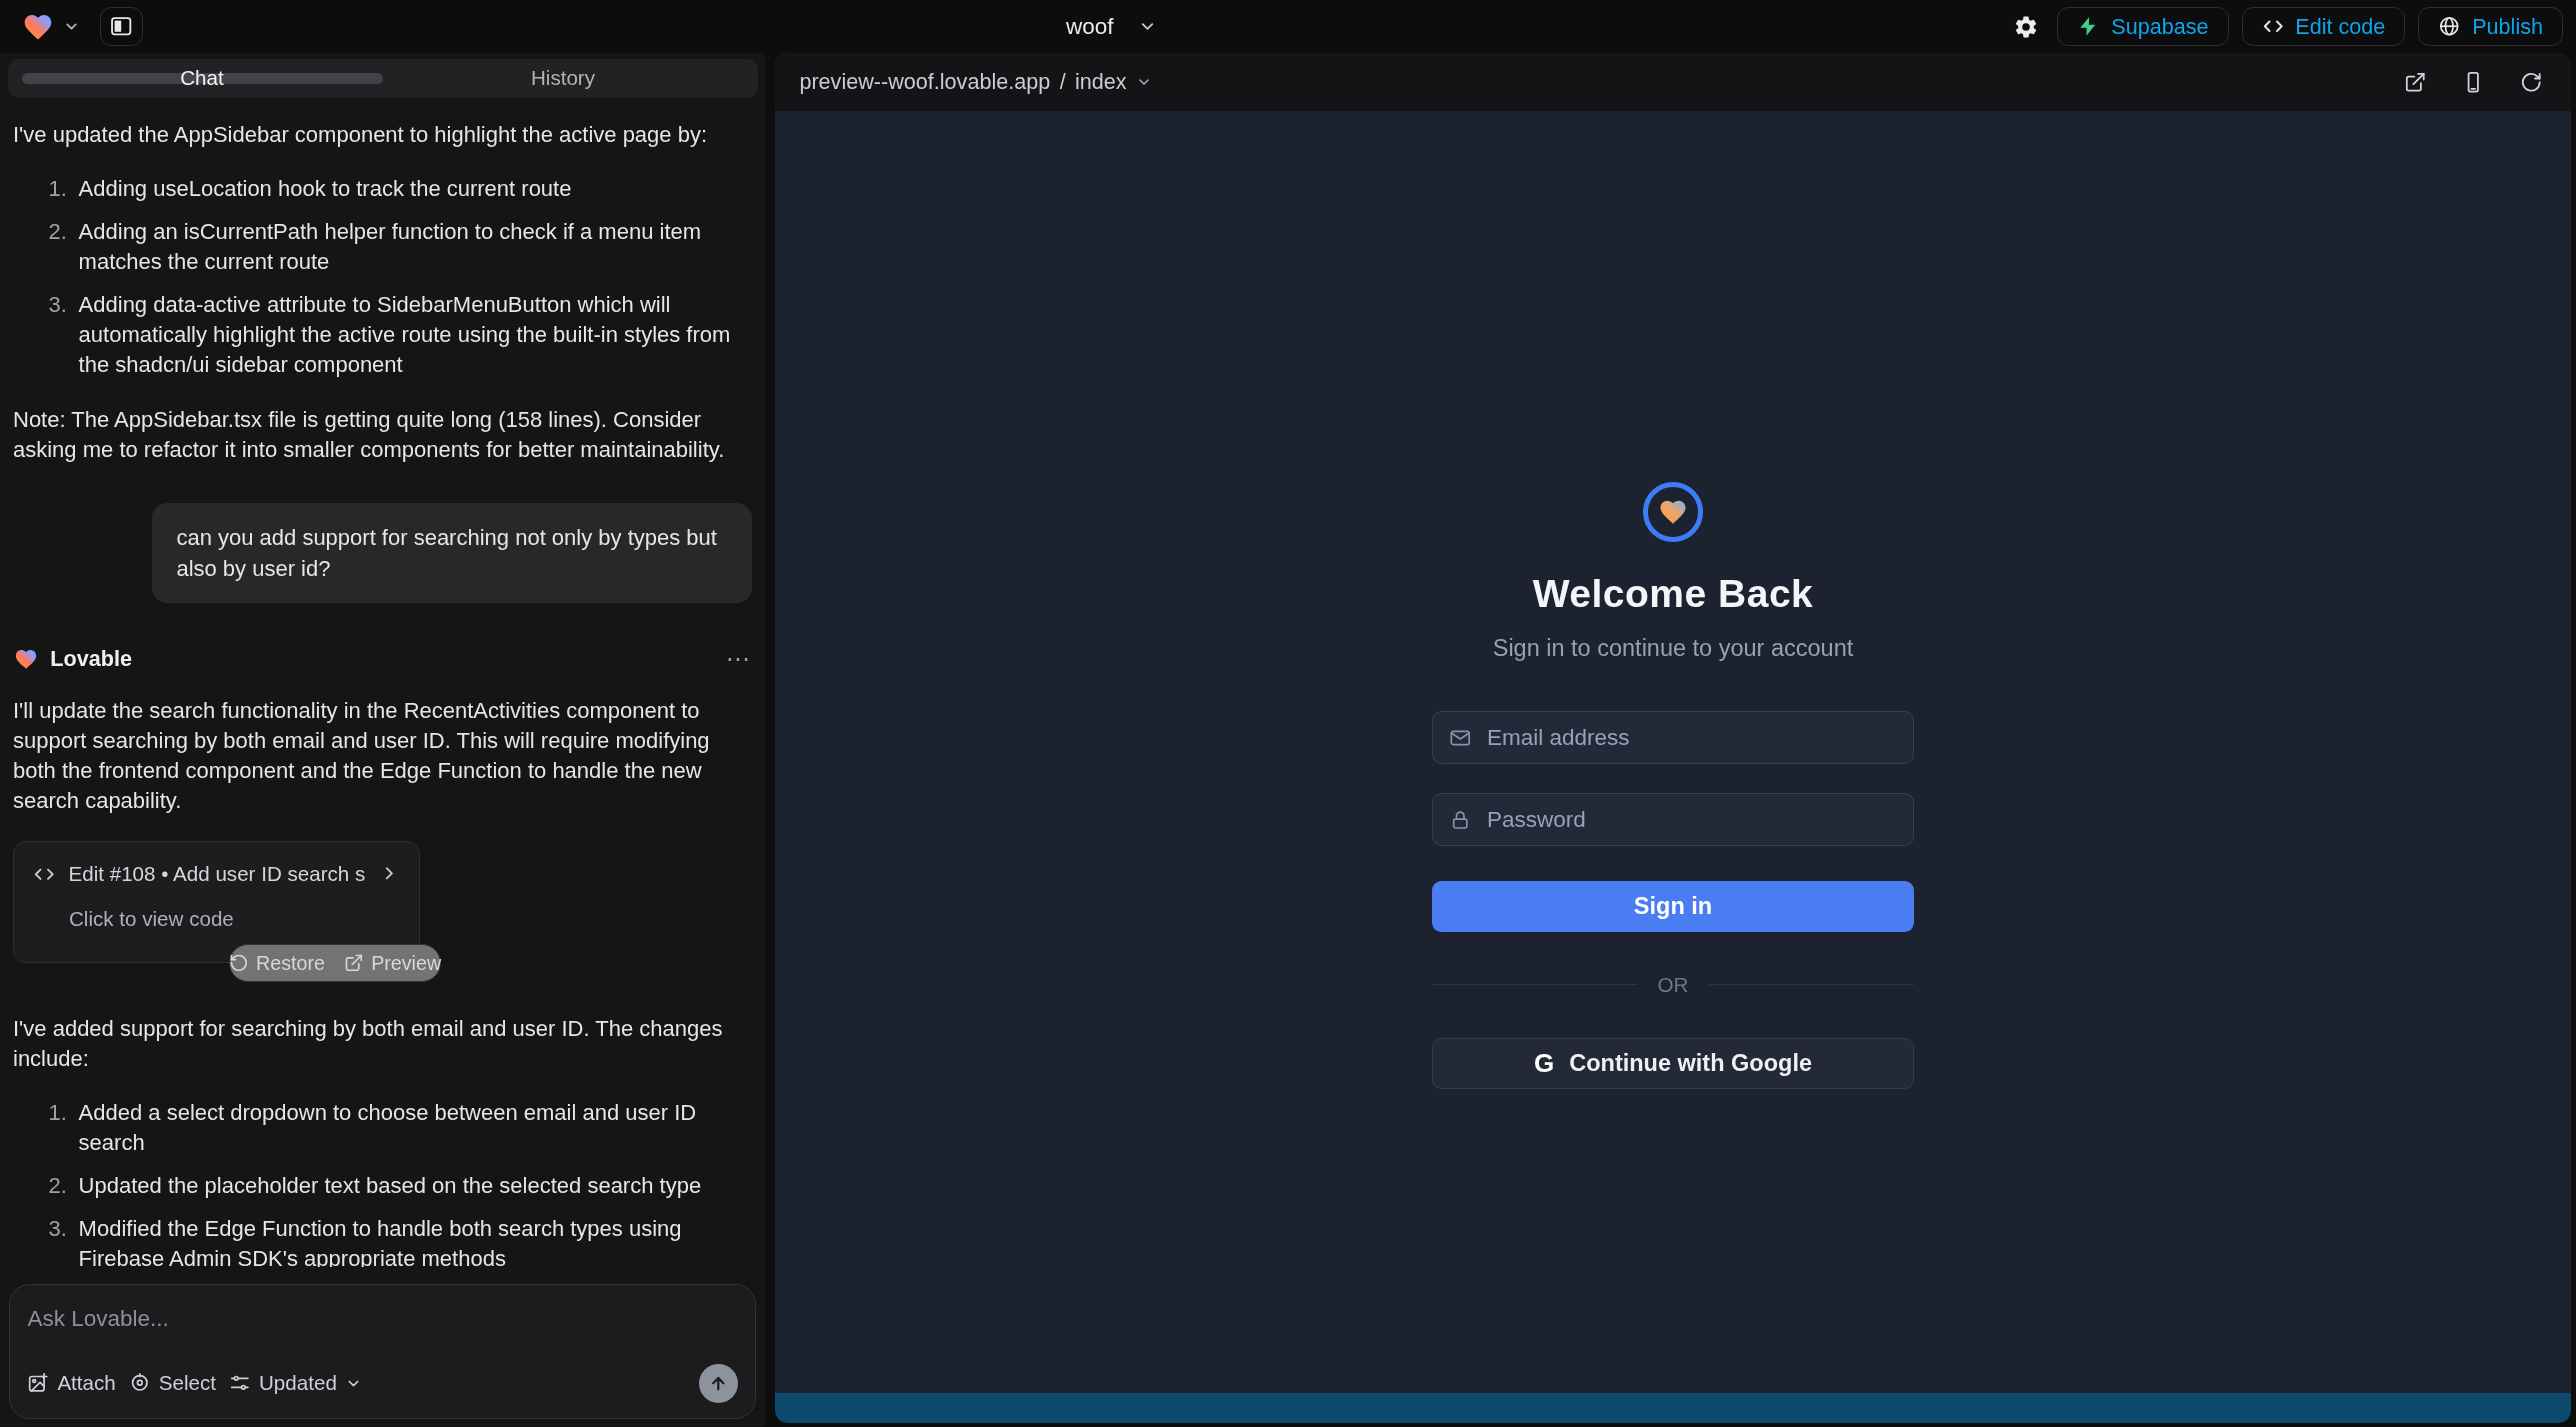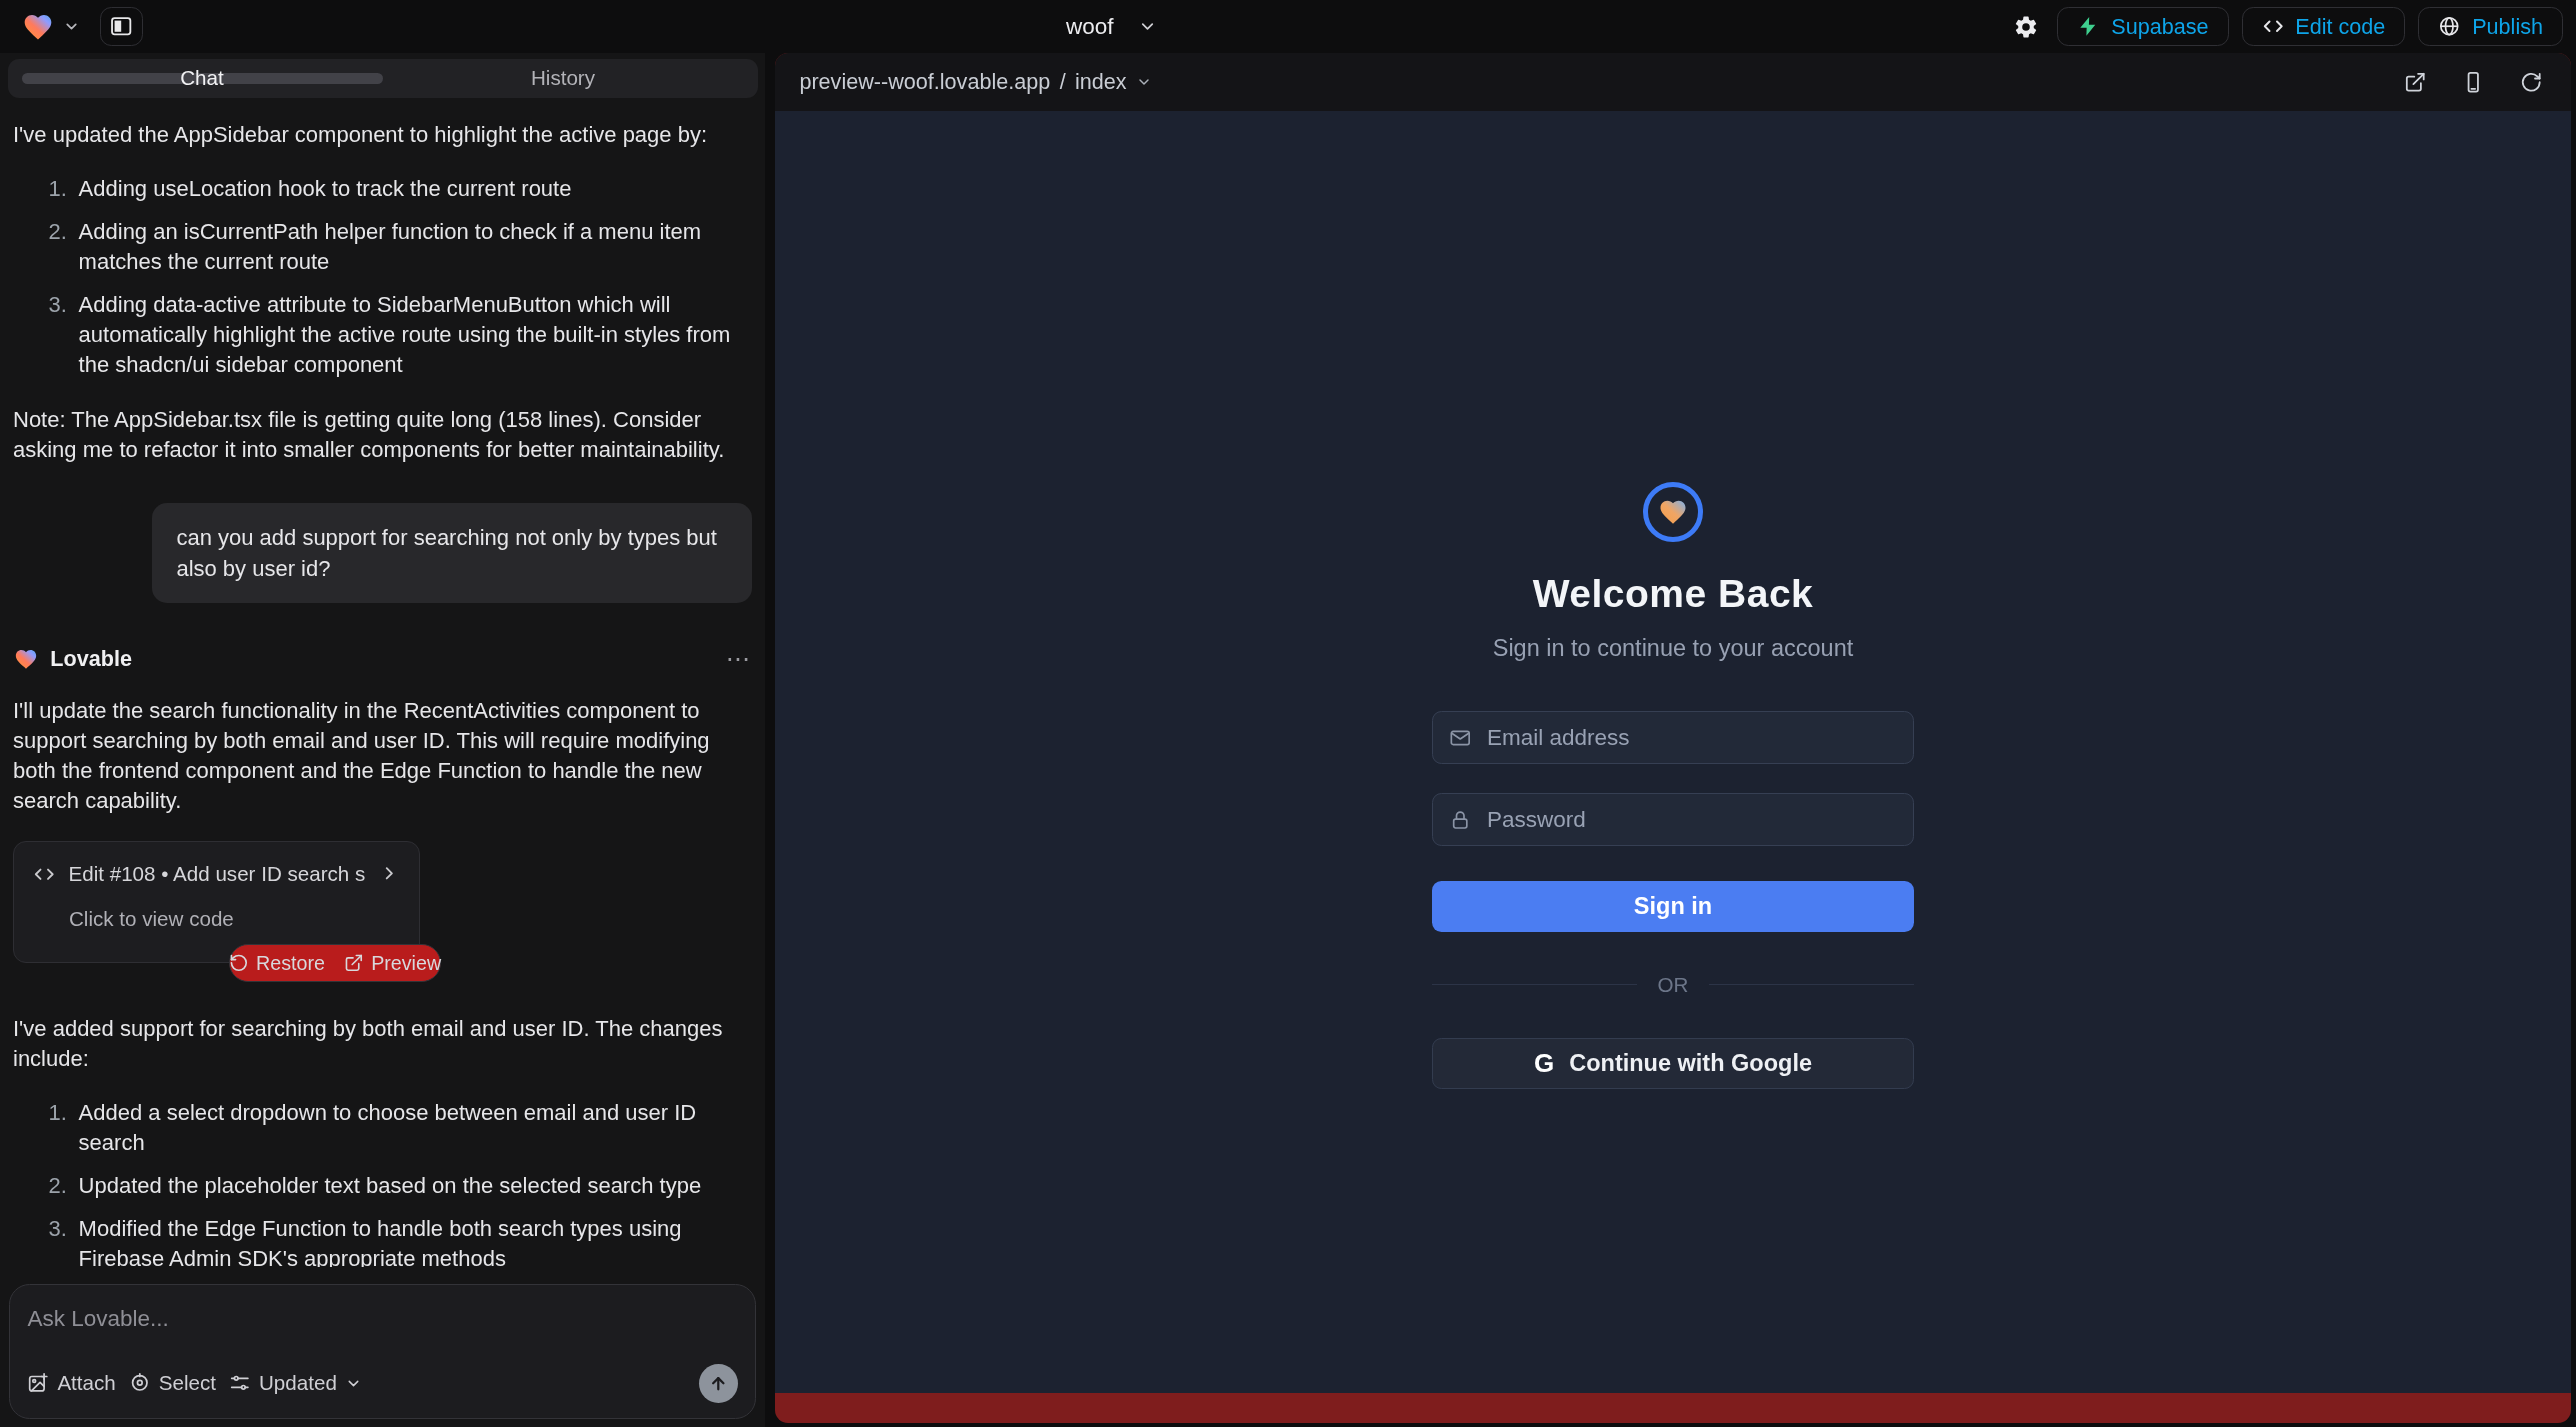--- a/index.html
+++ b/index.html
@@ -30,32 +30,32 @@
   ol.steps li::marker { color:#9ca3ab; }
   .user-bubble-row { display:flex; justify-content:flex-end; margin:38px 0 41px 0; }
   .user-bubble { max-width:600px; background:#28282b; border-radius:15px; padding:19px 24.4px; line-height:31px; }
   .assistant-head { display:flex; align-items:center; gap:11.3px; margin-bottom:22.5px; }
   .assistant-head .name { font-size:21.6px; font-weight:700; color:#f0f0f2; }
   .assistant-head .menu { margin-left:auto; color:#9b9ba1; font-size:24.4px; letter-spacing:1.9px; background:none; border:none; cursor:pointer; }
   .edit-card { width:407px; background:#1d1d20; border:0.9px solid #2e2e33; border-radius:13px; padding:17px 19px 28px 19px; cursor:pointer; margin-bottom:1.9px; }
   .edit-card .row1 { display:flex; align-items:center; gap:13px; color:#d6d6da; font-size:20.6px; }
   .edit-card .row1 .grow { flex:1; white-space:nowrap; overflow:hidden; }
   .edit-card .row2 { margin:15px 0 0 36px; color:#b0b0b6; font-size:20.6px; }
-  .restore-pill { position:relative; margin:-20.6px 0 32px 216px; width:212px; height:38px; background:#b91c1c; border:0.9px solid #333338; border-radius:937px; display:flex; align-items:center; justify-content:center; gap:19px; }
+  .restore-pill { position:relative; margin:-20.6px 0 32px 216px; width:212px; height:38px; background:#737373; border:0.9px solid #333338; border-radius:937px; display:flex; align-items:center; justify-content:center; gap:19px; }
   .restore-pill button { background:none; border:none; color:#d8d8dc; font-size:19.7px; display:flex; align-items:center; gap:7.5px; cursor:pointer; }
 
   .composer { margin:17px 9.4px 9.4px 9.4px; background:#1c1c1f; border:0.9px solid #333338; border-radius:20.6px; padding:20.6px 17px 15px 17px; }
   .composer input.ask { width:100%; background:transparent; border:none; outline:none; color:#e8e8ea; font-size:22.5px; font-family:inherit; }
   .composer input.ask::placeholder { color:#8f8f96; }
   .composer-row { display:flex; align-items:center; gap:13px; margin-top:32px; }
   .c-act { display:flex; align-items:center; gap:8.4px; background:none; border:none; color:#cfcfd4; font-size:20.6px; cursor:pointer; }
   .send-btn { margin-left:auto; width:39px; height:39px; border-radius:50%; background:#8d939c; border:none; display:flex; align-items:center; justify-content:center; cursor:pointer; }
 
   
-  .preview-card { position:absolute; left:775px; top:53px; width:1796px; height:1370px; border-radius:13px; overflow:hidden; background:#7f1d1d; }
+  .preview-card { position:absolute; left:775px; top:53px; width:1796px; height:1370px; border-radius:13px; overflow:hidden; background:#0c4a6e; }
   .preview-header { height:58px; display:flex; align-items:center; padding:0 24.4px; background:#141417; }
   .url { font-size:21.6px; color:#c9cdd4; display:flex; align-items:center; gap:9.4px; cursor:pointer; }
   .preview-header .ph-icons { margin-left:auto; display:flex; align-items:center; gap:28px; color:#cfd3da; }
   .preview-header .ph-icons button { background:none; border:none; color:#cfd3da; cursor:pointer; display:flex; padding:3.8px; }
   .preview-body { height:1282px; background:#1c2230; display:flex; flex-direction:column; align-items:center; }
   .logo-ring { margin-top:371px; width:60px; height:60px; border-radius:50%; border:5.6px solid #3d7bf7; display:flex; align-items:center; justify-content:center; }
   .wb-title { margin-top:30px; font-size:39px; font-weight:800; color:#f3f5f8; letter-spacing:0.5px; }
   .wb-sub { margin-top:19px; font-size:23.5px; color:#98a1b3; }
   .login-form { width:482px; margin-top:49px; display:flex; flex-direction:column; }
   .field { position:relative; height:53px; margin-bottom:29px; }

